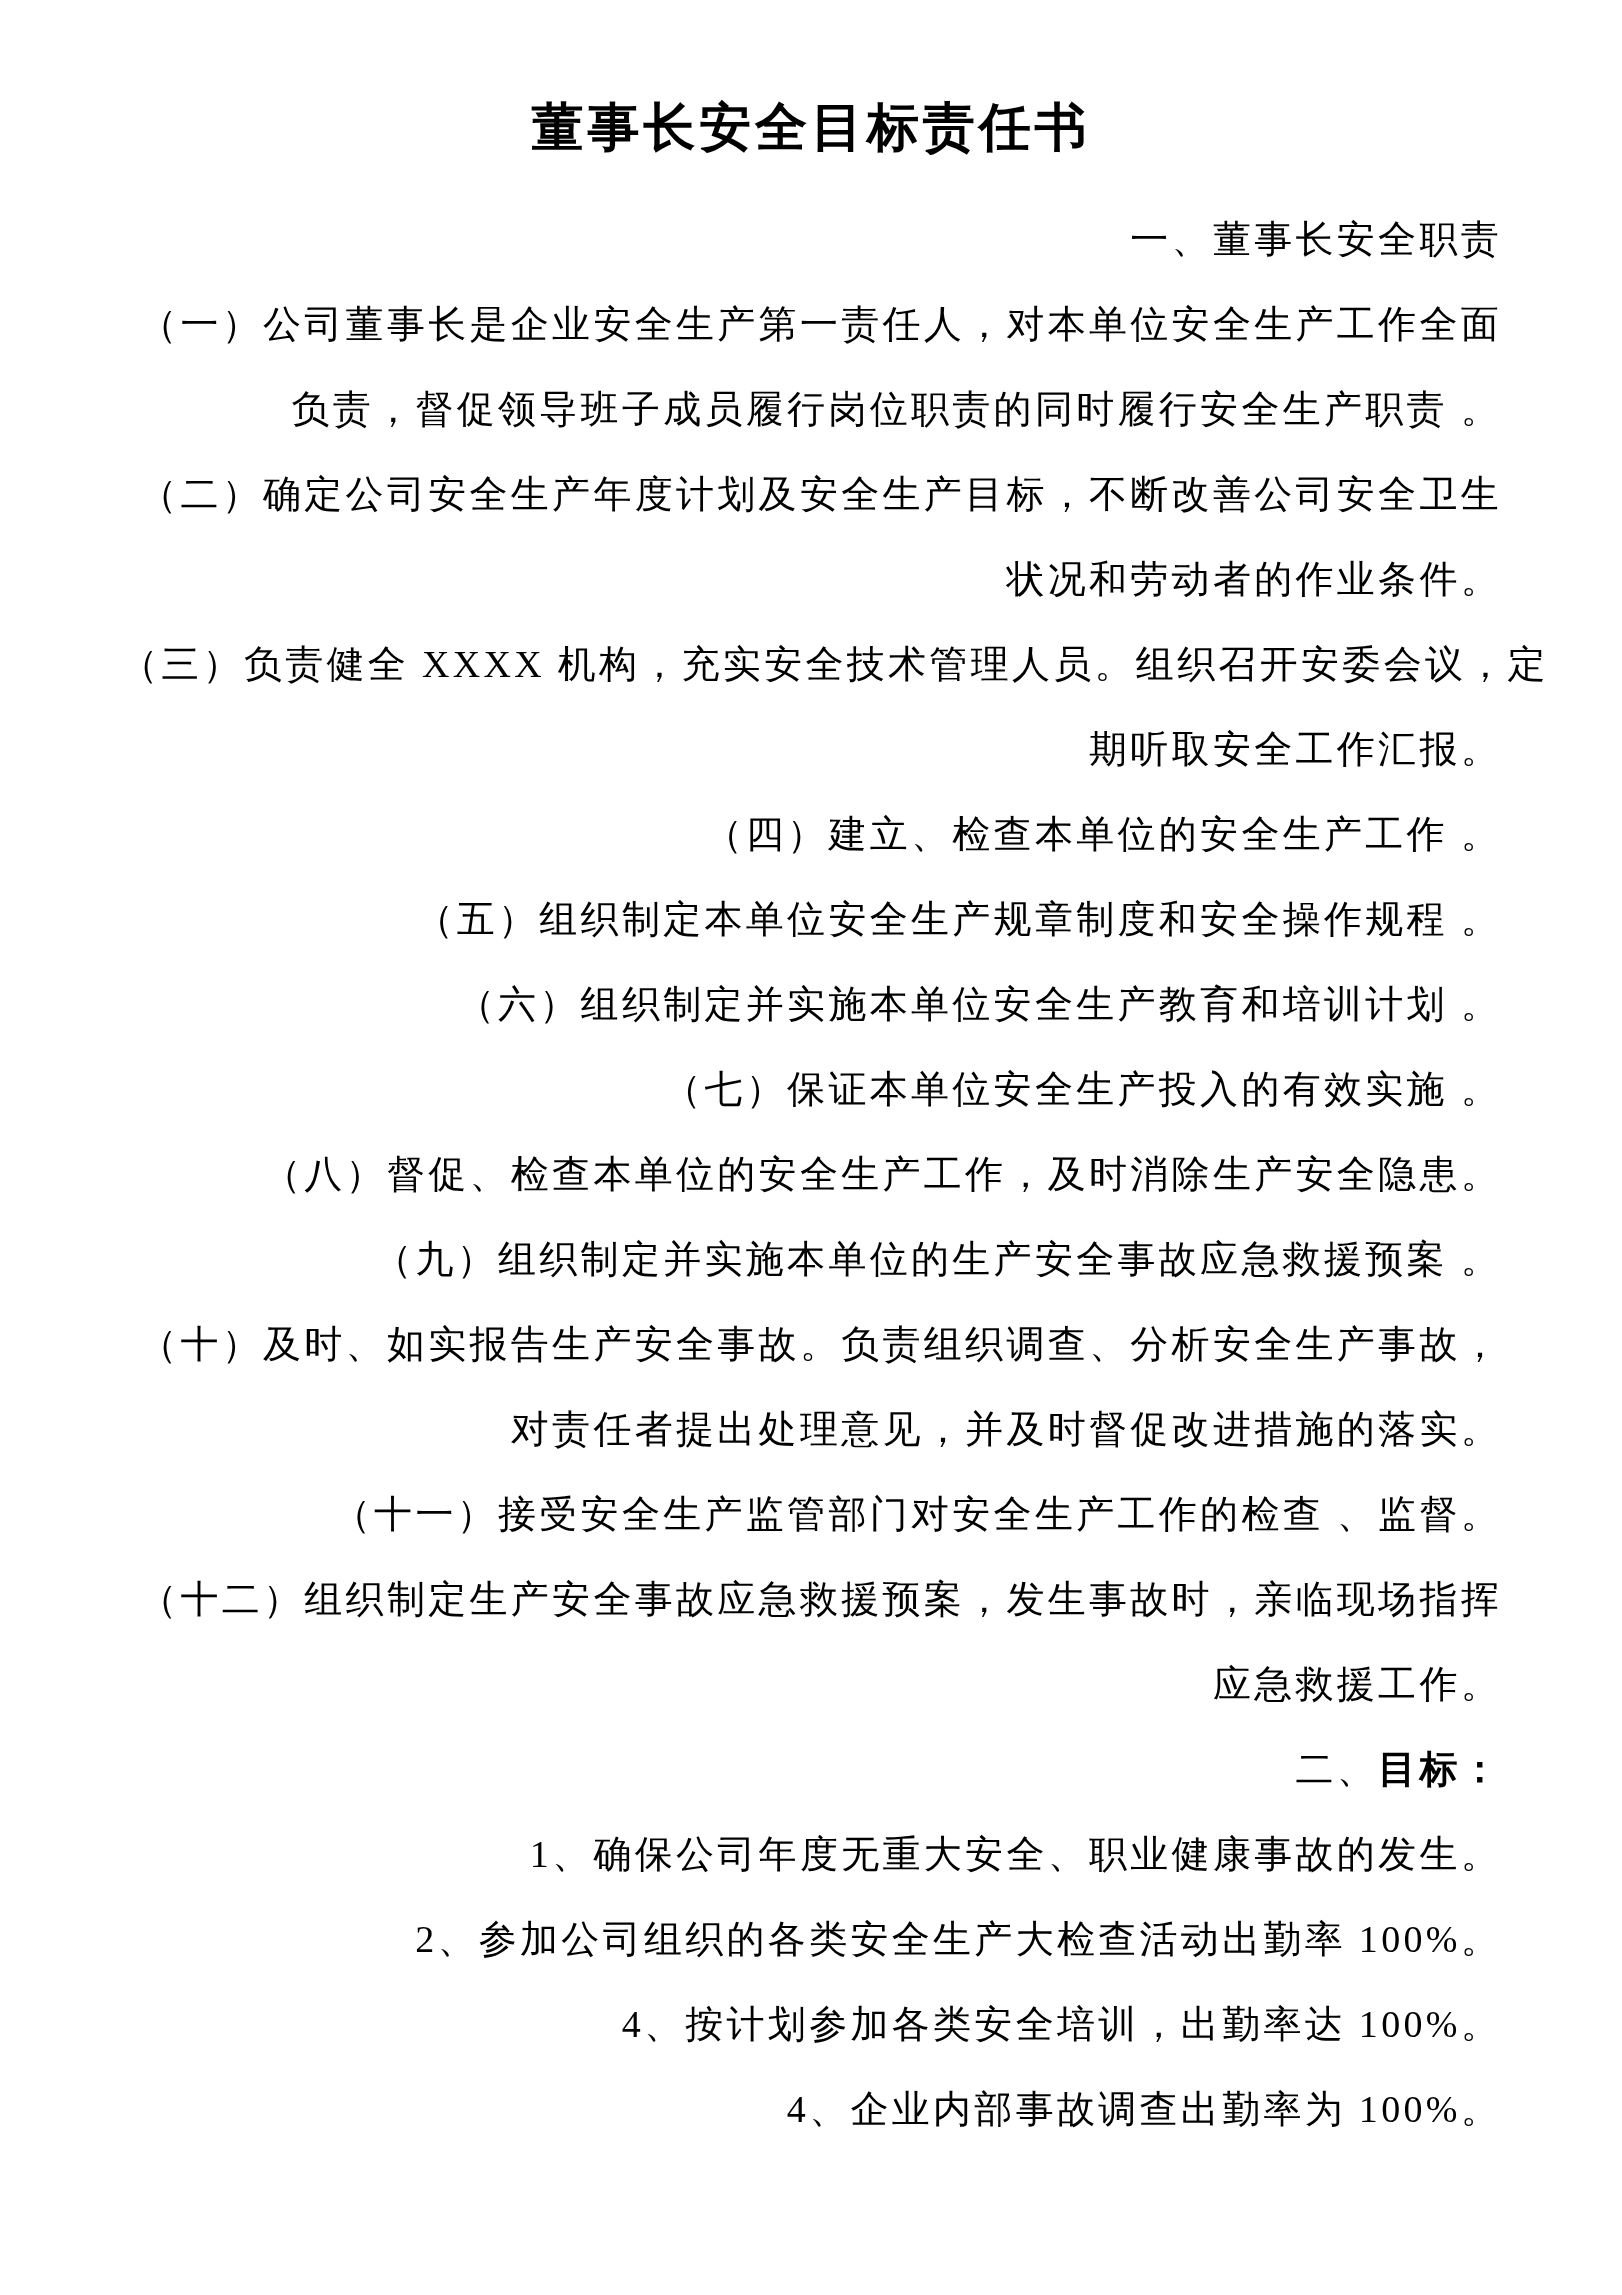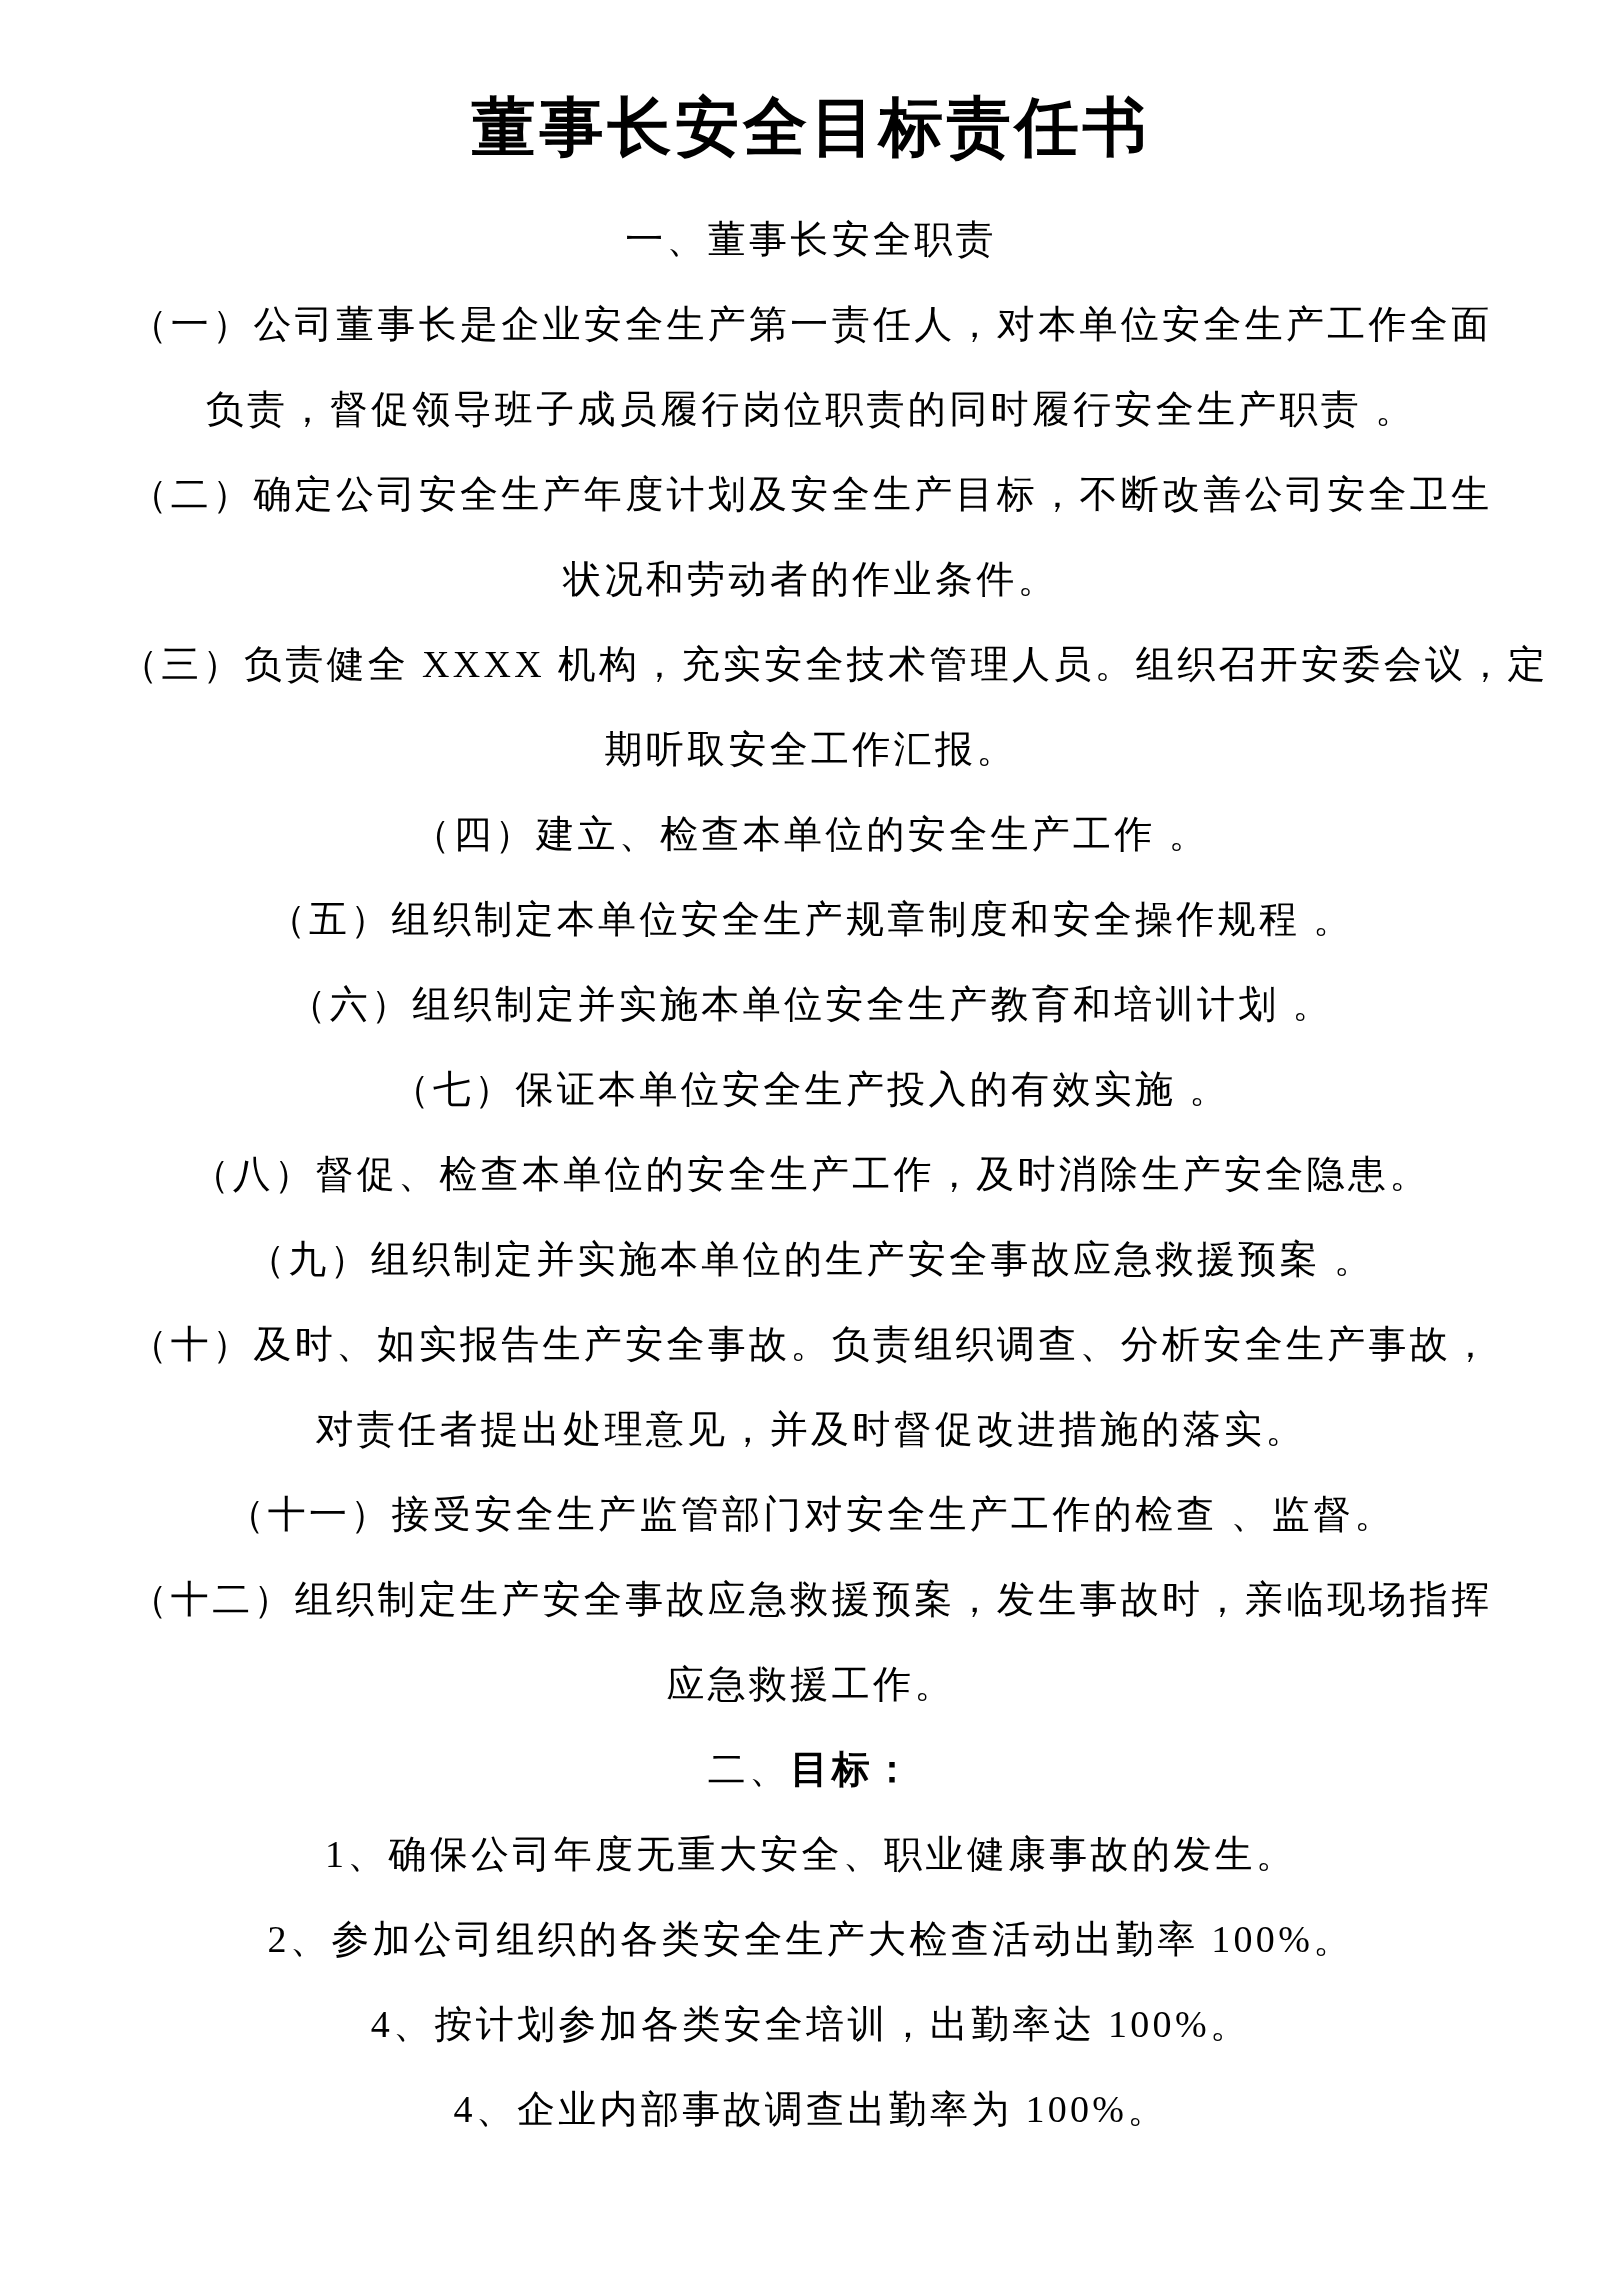--- a/index.html
+++ b/index.html
@@ -15,37 +15,37 @@
     width: 1623px;
     height: 2295px;
     box-sizing: border-box;
     padding: 0 121px 0 120px;
     overflow: hidden;
     background: #ffffff;
   }
   .doc-title {
     margin: 79px 0 0 0;
     padding: 0;
-    font-size: 64px;
+    font-size: 52px;
     line-height: 98px;
     font-weight: bold;
     text-align: center;
     letter-spacing: 3.9px;
     white-space: pre;
   }
   .doc-body {
     margin-top: 19.6px;
   }
   .line {
     font-size: 38px;
     line-height: 85px;
     height: 85px;
     letter-spacing: 3.3px;
     white-space: pre;
-    text-align: center;
+    text-align: right;
   }
   .line .bold { font-weight: bold; }
 </style>
 </head>
 <body>
 
 <div class="page">
   <h1 class="doc-title">董事长安全目标责任书</h1>
   <div class="doc-body" id="doc-body">
       <div class="line">一、董事长安全职责</div>

